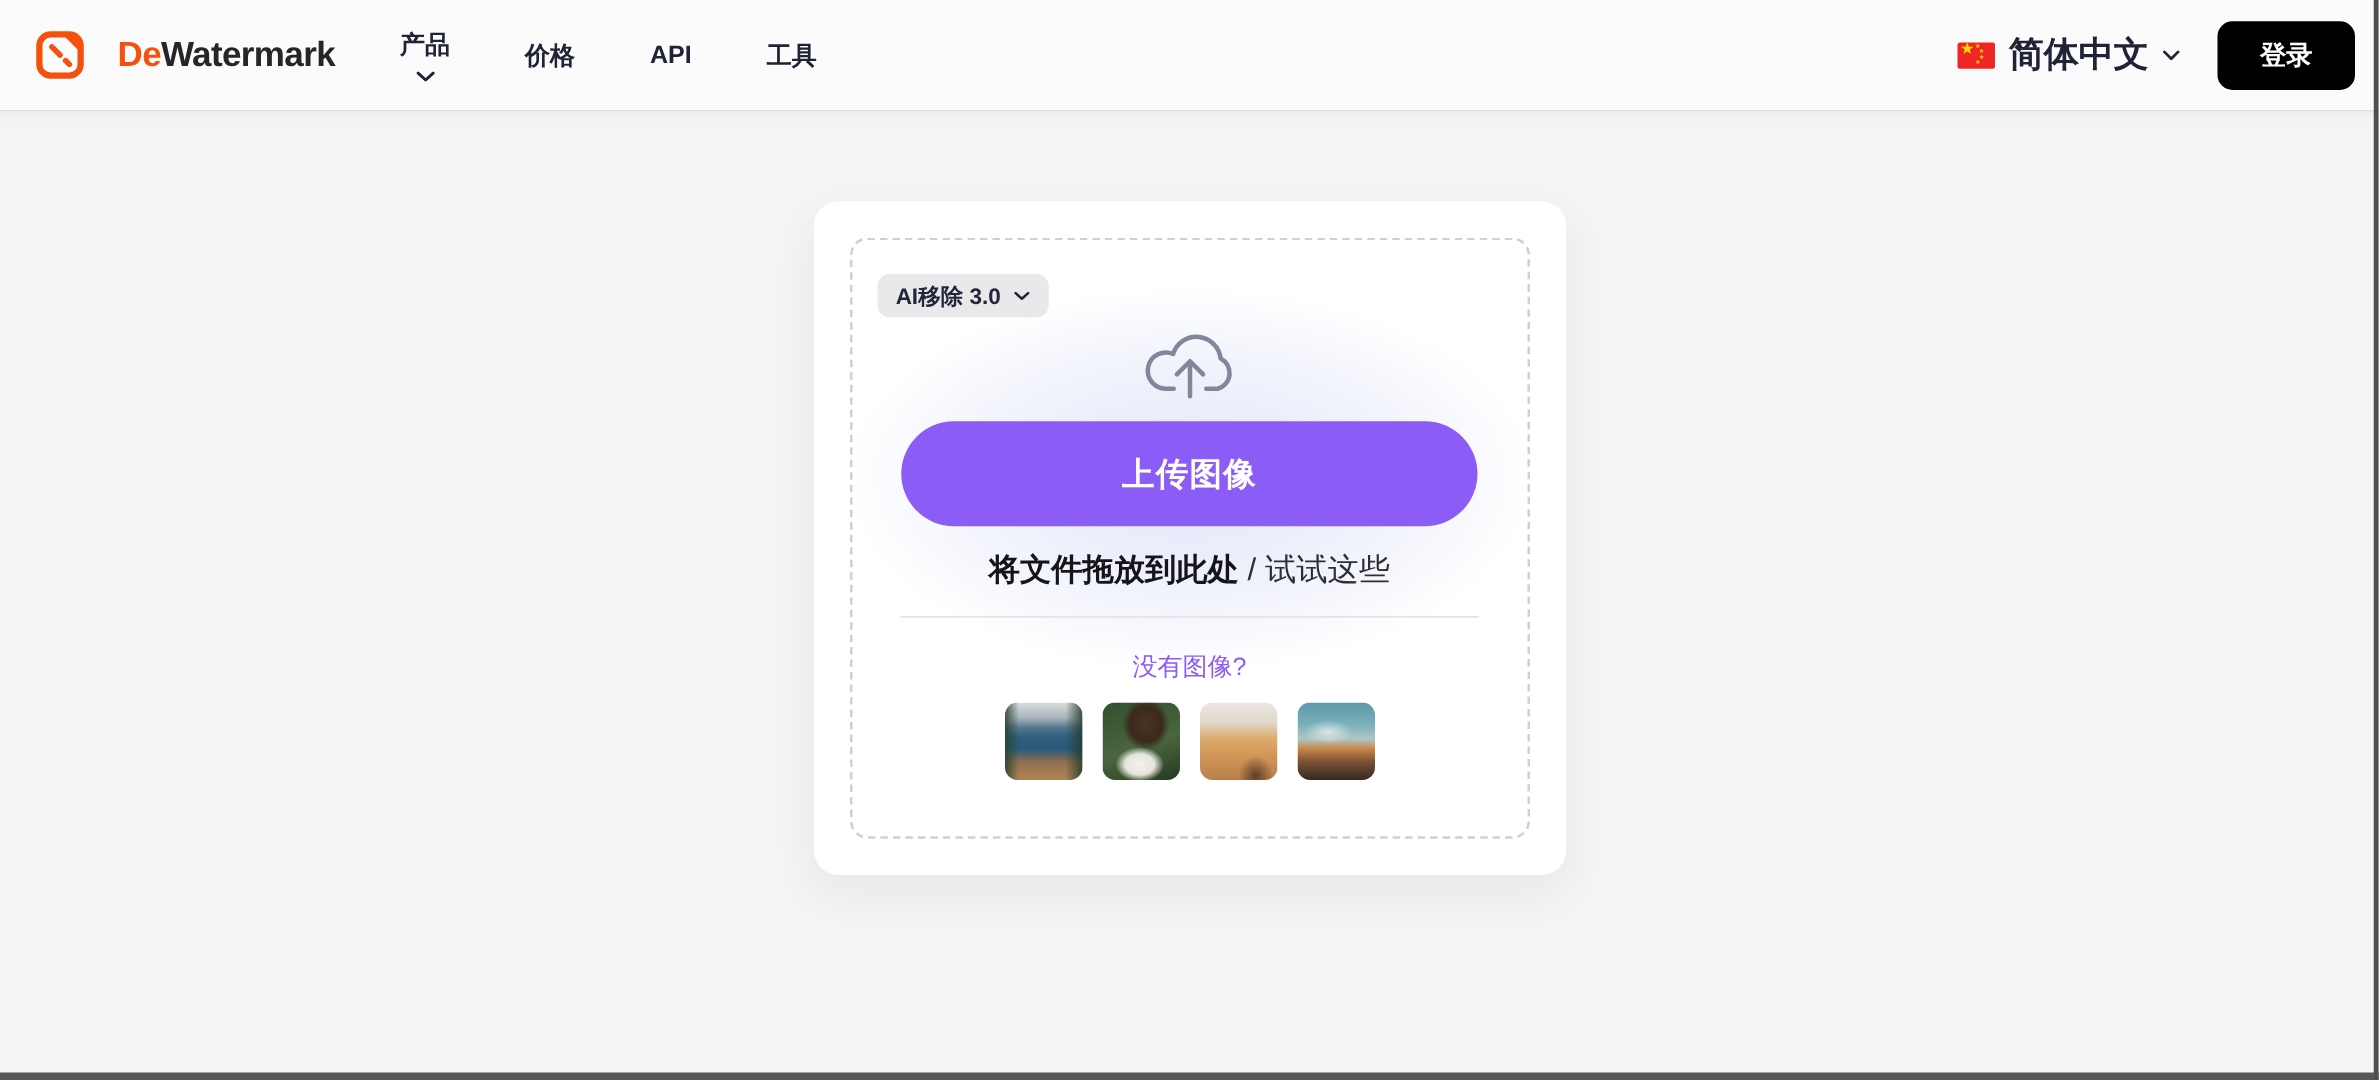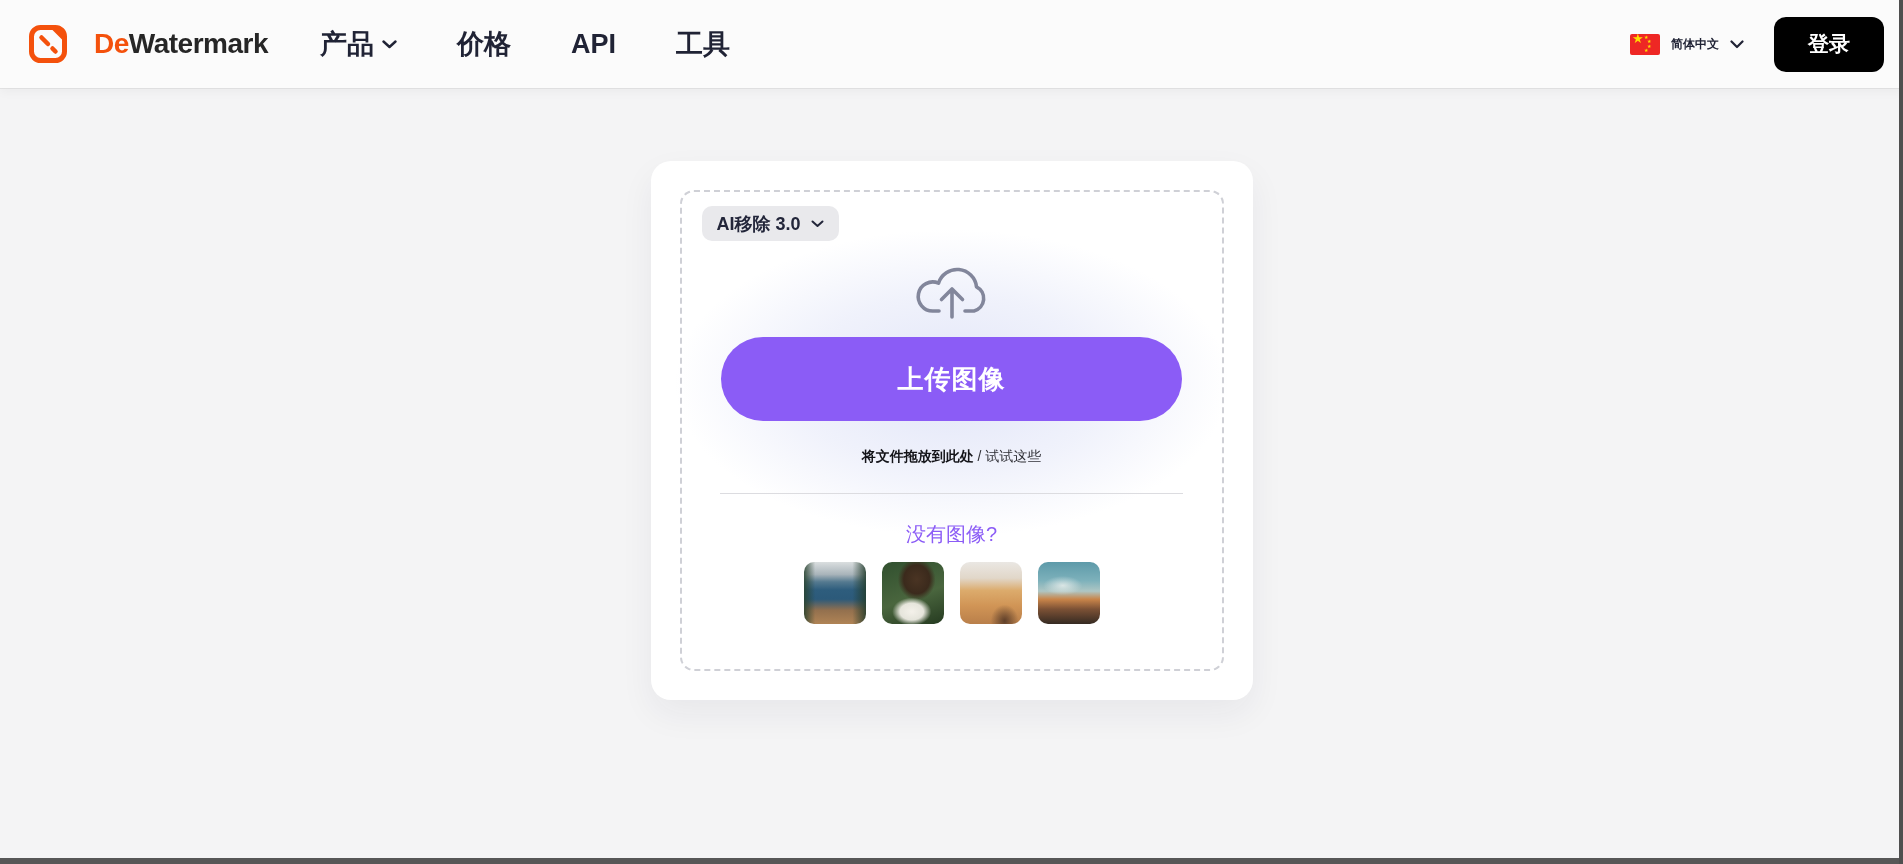--- a/index.html
+++ b/index.html
@@ -22,34 +22,34 @@
     position:relative;
     z-index:5;
   }
   .logo { display:flex; align-items:center; gap:26px; cursor:pointer; }
   .logo-text { font-size:28px; font-weight:bold; letter-spacing:-0.5px; }
   .logo-de { color:#f4510c; }
   .logo-watermark { color:#262626; }
   .nav { display:flex; align-items:center; gap:60px; margin-left:52px; }
   .nav-item {
     display:flex; align-items:center; gap:8px;
-    font-size:27px; font-weight:bold; color:#202335; cursor:pointer;
+    font-size:20px; font-weight:bold; color:#202335; cursor:pointer;flex-direction:column;
   }
   .chev { display:inline-block; }
   .header-right { margin-left:auto; display:flex; align-items:center; }
   .lang { display:flex; align-items:center; gap:11px; cursor:pointer; }
   .flag {
     width:30px; height:21px; background:#ee2724; border-radius:2px;
     position:relative; overflow:hidden; flex:0 0 auto;
   }
   .flag .big-star { position:absolute; left:2px; top:-2px; color:#ffde00; font-size:13px; line-height:13px; }
   .flag .s1,.flag .s2,.flag .s3,.flag .s4 { position:absolute; color:#ffde00; font-size:5px; line-height:5px; }
   .flag .s1{ left:14px; top:1px; } .flag .s2{ left:17px; top:5px; }
   .flag .s3{ left:17px; top:10px; } .flag .s4{ left:14px; top:14px; }
-  .lang-label { font-size:12px; font-weight:bold; color:#202335; }
+  .lang-label { font-size:28px; font-weight:bold; color:#202335; }
   .login-btn {
     margin-left:30px;
     width:110px; height:55px;
     background:#000000; color:#fff;
     border:none; border-radius:12px;
     font-size:21px; font-weight:bold;
     font-family:inherit;
     cursor:pointer;
     display:flex; align-items:center; justify-content:center;
   }
@@ -69,37 +69,37 @@
     position:relative;
     display:flex; flex-direction:column; align-items:center;
   }
   .glow {
     position:absolute; top:36px; left:50%; transform:translateX(-50%);
     width:560px; height:310px;
     background:radial-gradient(ellipse at center, rgba(201,208,242,0.55) 0%, rgba(201,208,242,0.28) 40%, rgba(201,208,242,0) 70%);
     pointer-events:none; z-index:0;
   }
   .mode-pill {
-    position:absolute; top:14px; left:20px;
+    position:absolute; top:27px; left:20px;
     height:35px; padding:0 15px;
     background:#e9e9ec; border:none; border-radius:10px;
     display:flex; align-items:center; gap:10px;
     font-size:18px; font-weight:bold; color:#23263a;
     font-family:inherit; cursor:pointer; z-index:2;
   }
   .cloud { margin-top:61px; z-index:1; }
   .upload-btn {
     margin-top:16px; z-index:1;
     width:461px; height:84px;
     background:#8b5cf6; color:#ffffff;
     border:none; border-radius:42px;
     font-size:26px; font-weight:bold; letter-spacing:1px;
     font-family:inherit; cursor:pointer;
   }
-  .hint { margin-top:22px; z-index:1; font-size:14px; line-height:26px; color:#2e2e34; }
+  .hint { margin-top:22px; z-index:1; font-size:25px; line-height:26px; color:#2e2e34; }
   .hint-bold { font-weight:bold; color:#141419; }
   .hint-link { color:#2e2e34; cursor:pointer; }
   .divider { margin-top:24px; width:463px; height:1px; background:#dcdce0; z-index:1; }
   .no-image { margin-top:26px; font-size:20px; line-height:28px; color:#8b5cf6; z-index:1; }
   .thumbs { margin-top:14px; display:flex; gap:16px; z-index:1; }
   .thumb { width:62px; height:62px; border-radius:10px; cursor:pointer; overflow:hidden; }
   .thumb-lake {
     background:
       linear-gradient(90deg, rgba(40,66,46,0.85) 0%, rgba(40,66,46,0) 18%, rgba(40,66,46,0) 78%, rgba(34,60,44,0.85) 100%),
       linear-gradient(180deg, #dadedf 0%, #a9b4ba 20%, #557a90 32%, #2e5d7d 45%, #2c5a7a 60%, #93704e 78%, #b08455 100%);

